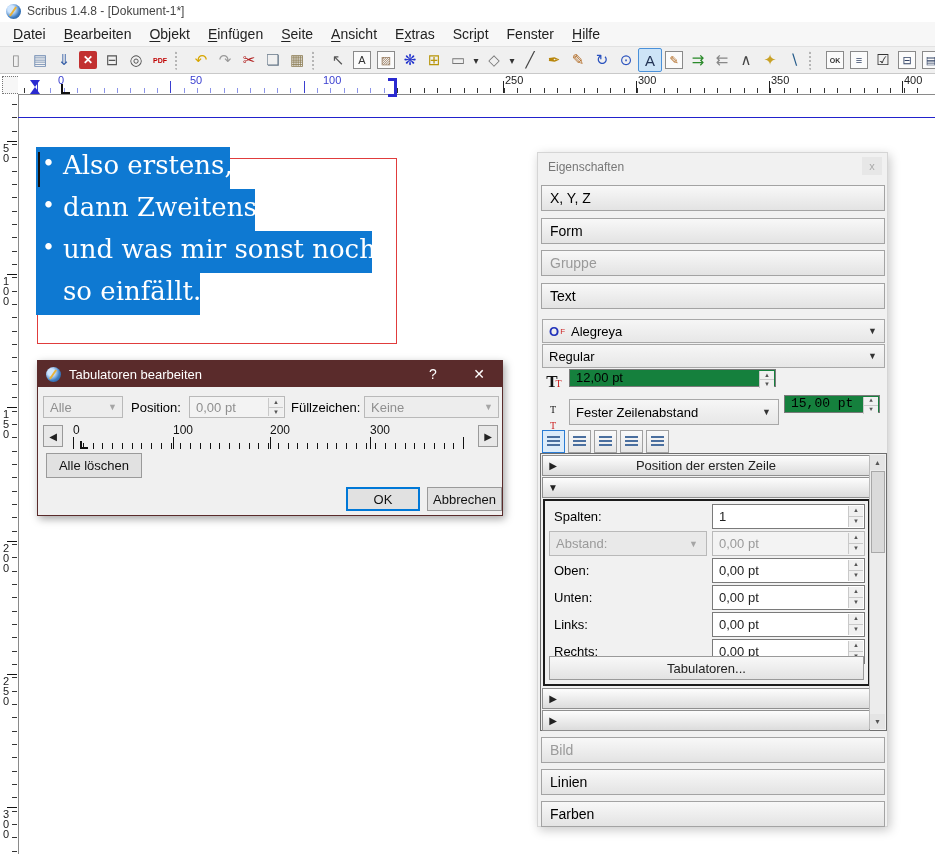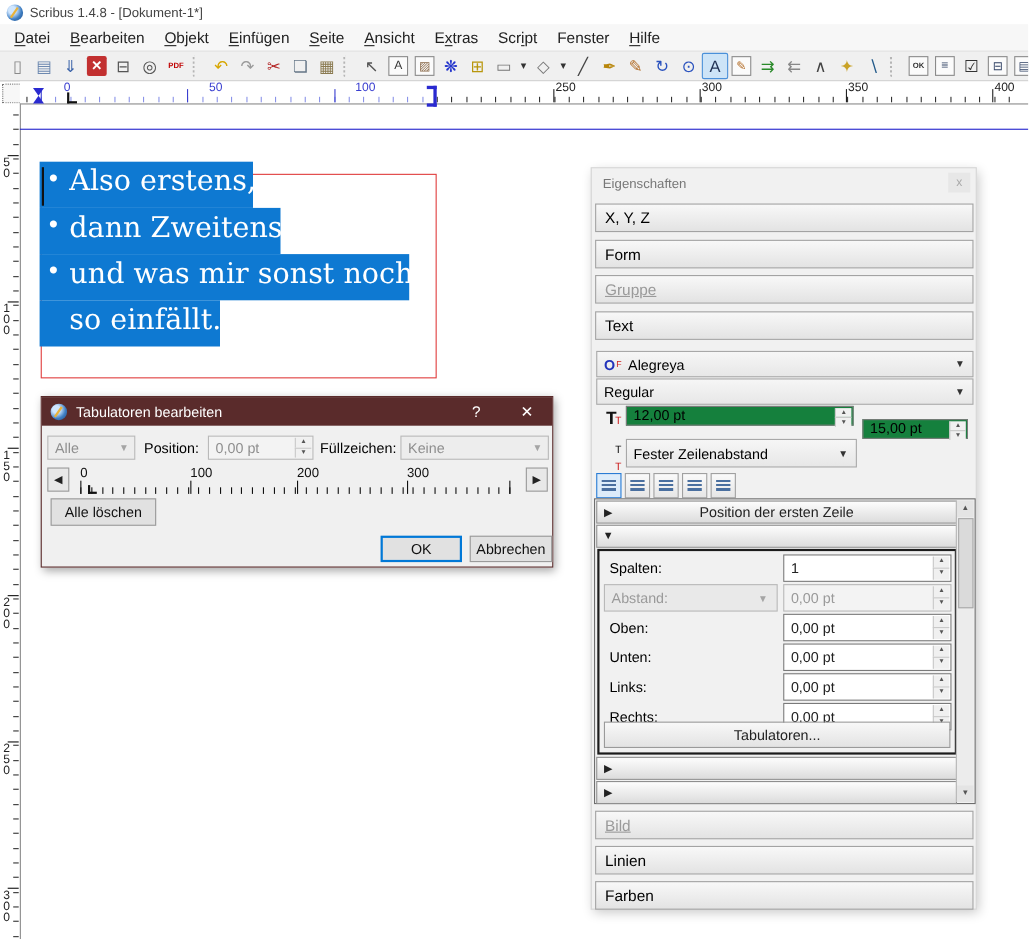--- a/index.html
+++ b/index.html
@@ -89,29 +89,29 @@
   #btn-cancel{position:absolute;left:389px;top:126px;width:75px;height:24px;}
   
   #palette{position:absolute;left:537px;top:152px;width:351px;height:675px;background:#f1f1f1;
      border:1px solid #d5d5d5;box-shadow:2px 3px 10px rgba(0,0,0,.22);box-sizing:border-box;font-size:13px;}
   #pal-title{position:absolute;left:10px;top:7px;font-size:12px;color:#777;}
   #pal-close{position:absolute;right:5px;top:4px;width:20px;height:18px;background:#e7e7e7;color:#aaa;
      display:flex;align-items:center;justify-content:center;font-size:11px;}
   .secbtn{position:absolute;left:3px;width:344px;height:26px;background:linear-gradient(#f8f8f8,#e3e3e3);
      border:1px solid #a3a3a3;display:flex;align-items:center;padding-left:8px;box-sizing:border-box;
      font-size:14px;color:#000;}
-  .secbtn.disabled{color:#9a9a9a;text-decoration:underline;}
+  .secbtn.disabled{color:#9a9a9a;}
   .pcombo{position:absolute;height:24px;background:linear-gradient(#f6f6f6,#e7e7e7);border:1px solid #a8a8a8;
      display:flex;align-items:center;padding-left:6px;box-sizing:border-box;color:#000;}
   .pcombo .ca{position:absolute;right:7px;color:#333;font-size:11px;}
   .wspin{position:relative;height:18px;background:#15803d;border:1px solid #7a7a7a;color:#000;
      display:flex;padding-left:6px;box-sizing:border-box;}
   #font-o{color:#2233bb;font-weight:bold;font-size:13px;margin-right:1px;}
   #font-f{color:#cc2222;font-size:8px;margin-right:6px;}
-  .ticon{position:absolute;width:22px;text-align:right;font-family:Liberation Mono, monospace;}
+  .ticon{position:absolute;width:22px;text-align:center;font-family:Liberation Serif, serif;}
   .ticon .bigT{font-size:17px;font-weight:bold;color:#111;}
   .ticon .smallT{font-size:10px;color:#c22;margin-left:-2px;}
   .albtn{width:23px;height:23px;border:1px solid #a0a0a0;background:linear-gradient(#fafafa,#e6e6e6);
      display:inline-flex;align-items:center;justify-content:center;margin-right:3px;box-sizing:border-box;}
   .albtn.active{border:1px solid #2a7cd4;background:#ddecfa;}
   .al-bars{width:13px;height:12px;background:repeating-linear-gradient(to bottom,#4a6f9f 0 2px,transparent 2px 4px);}
   #scrollarea{position:absolute;left:2px;top:300px;width:347px;height:278px;border:1px solid #6e6e6e;box-sizing:border-box;background:#f1f1f1;}
   .exphdr{position:absolute;left:1px;width:328px;height:21px;background:linear-gradient(#fdfdfd,#dcdcdc);
      border:1px solid #8f8f8f;box-sizing:border-box;display:flex;align-items:center;font-size:13px;}
   .exphdr .arr{width:20px;text-align:center;font-size:10px;}
@@ -493,21 +493,21 @@
       <span class="arrows">
           <i>▲</i>
           <i>▼</i>
         </span>
     </div>
     <span class="ticon" style="left:5px;top:248px;"><span class="smallT" style="color:#111;">T</span><br><span class="smallT">T</span></span>
     <div class="pcombo" style="left:31px;top:246px;width:210px;height:26px;">
       <span>Fester Zeilenabstand</span>
       <span class="ca" style="font-size:9px;">▼</span>
     </div>
-    <div class="wspin" style="position:absolute;left:246px;top:228px;width:96px;">
+    <div class="wspin" style="position:absolute;left:246px;top:242px;width:96px;font-family:Liberation Mono, monospace;">
       <span>15,00 pt</span>
       <span class="arrows">
           <i>▲</i>
           <i>▼</i>
         </span>
     </div>
     <div style="position:absolute;left:4px;top:277px;">
       
     <span class="albtn active">
           <span class="al-bars"></span>

